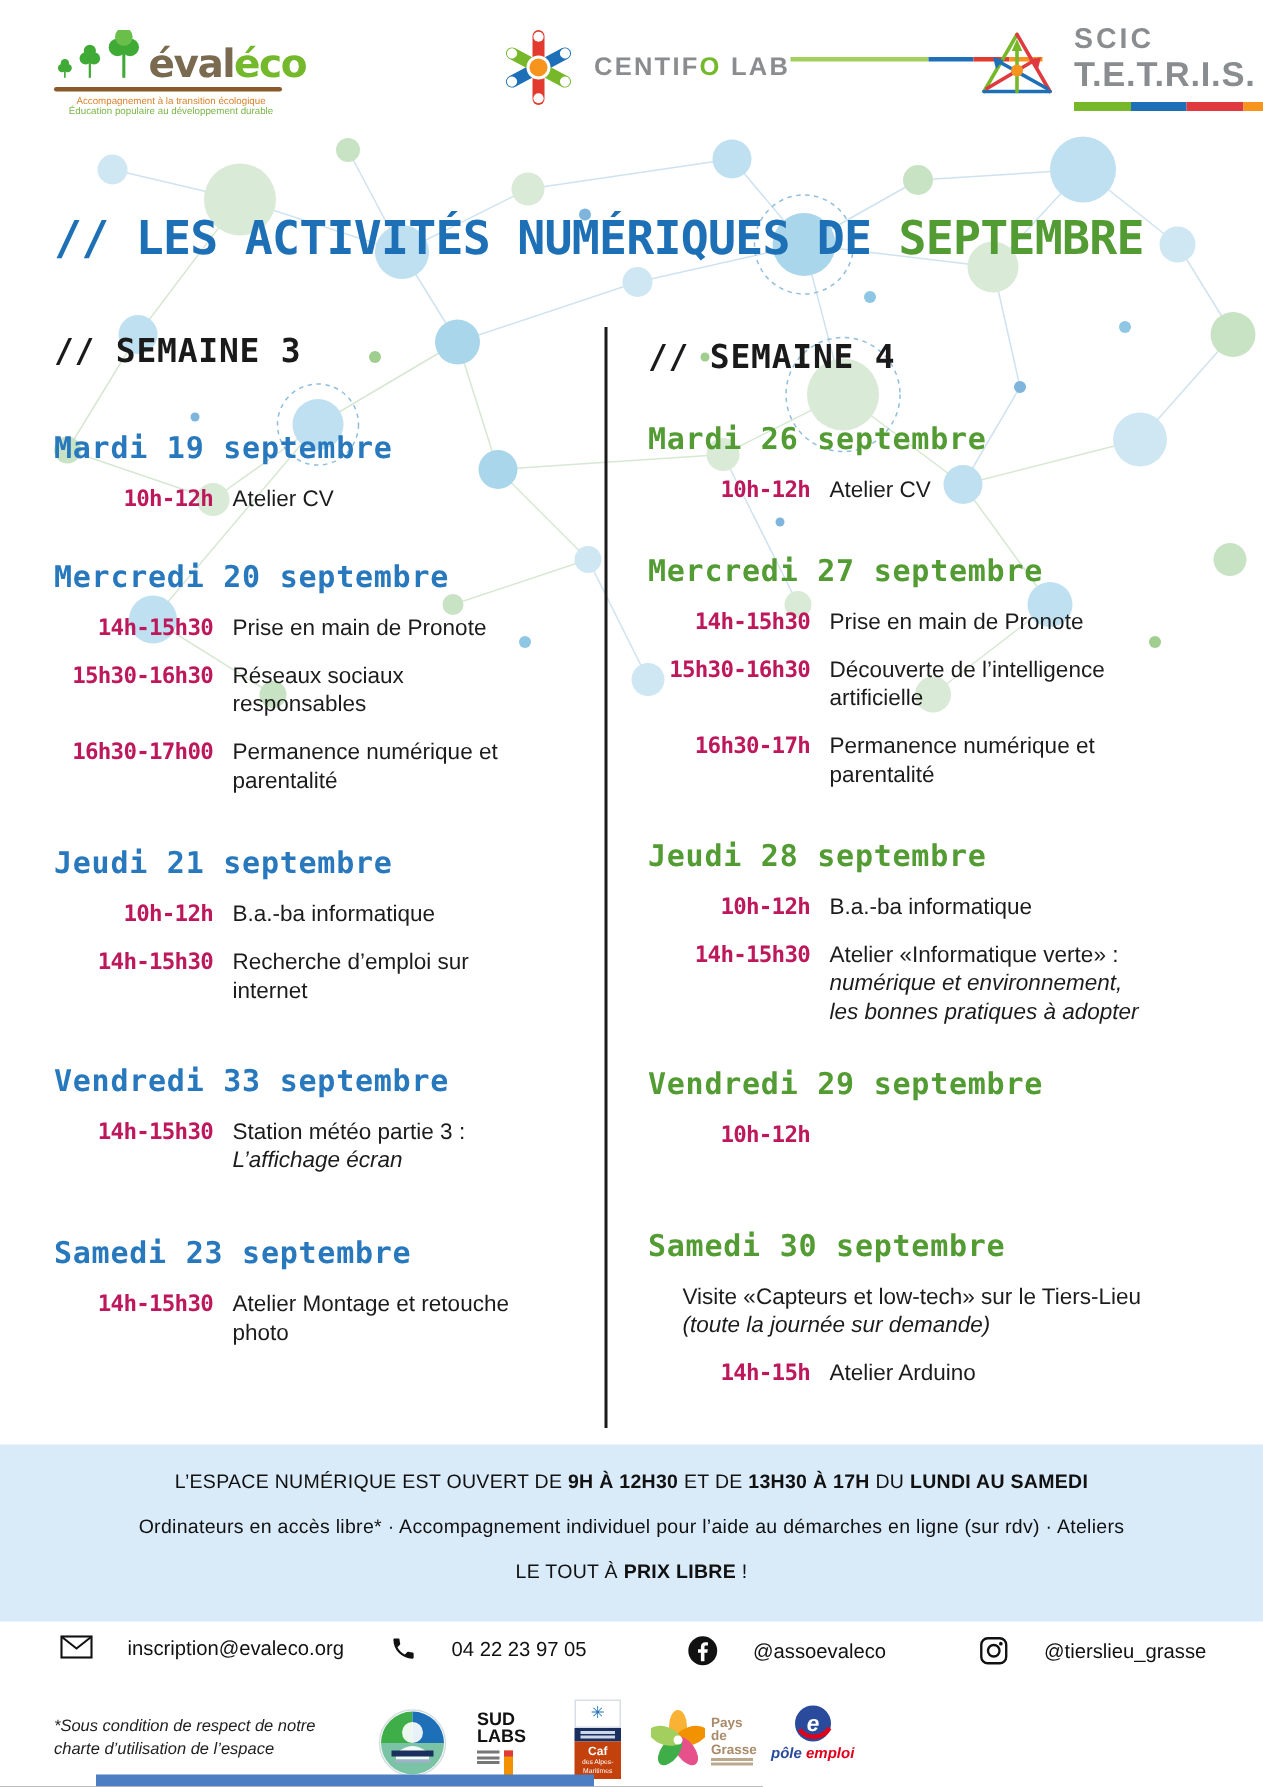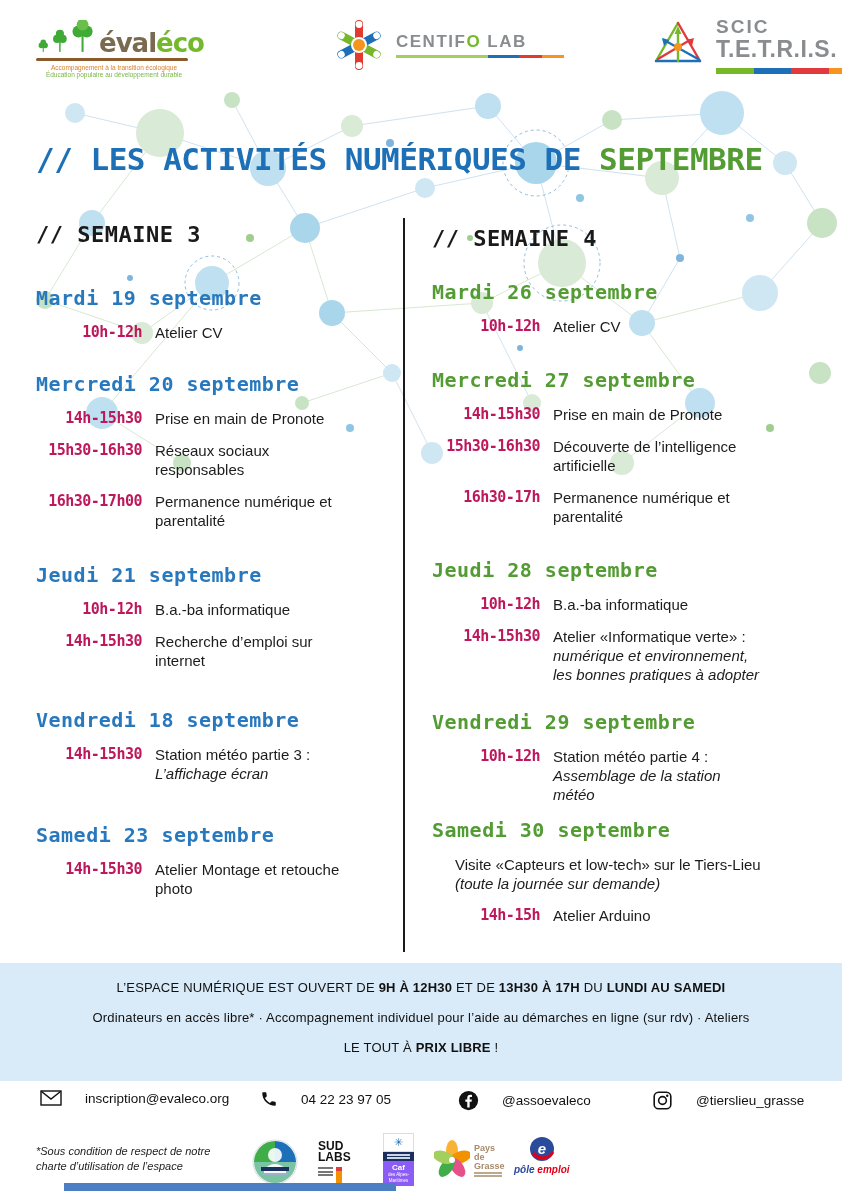--- a/index.html
+++ b/index.html
@@ -11,21 +11,21 @@
   
   .logo-evaleco{position:absolute;left:34px;top:20px;width:170px;}
   .ev-top{display:flex;align-items:flex-end;gap:4px;}
   .ev-name{font:700 26px "DejaVu Sans",sans-serif;letter-spacing:-1px;line-height:1;}
   .ev-l{color:#7a6a50;} .ev-r{color:#74b82c;}
   .ev-line{height:3px;background:#8a5a2b;border-radius:2px;margin:2px 0 3px 2px;width:152px;}
   .ev-tag1{font:6.5px "Liberation Sans",sans-serif;color:#d9822b;text-align:center;width:160px;}
   .ev-tag2{font:6.5px "Liberation Sans",sans-serif;color:#7ab648;text-align:center;width:160px;}
 
   .logo-centifo{position:absolute;left:330px;top:16px;display:flex;align-items:center;gap:8px;}
-  .cf-text{display:flex;flex-direction:column;}
+  .cf-text{display:flex;flex-direction:row;}
   .cf-name{font:700 17px "Liberation Sans",sans-serif;color:#8a8d90;letter-spacing:1.5px;}
   .cf-name .o{color:#74b82c;}
   .cf-bar{display:flex;height:3px;width:168px;margin-top:3px;}
   .cf-bar i{display:block;height:100%;}
 
   .logo-tetris{position:absolute;left:650px;top:16px;display:flex;align-items:flex-start;gap:10px;}
   .tt-text{display:flex;flex-direction:column;}
   .tt-l1{font:700 19px "Liberation Sans",sans-serif;color:#8a8d90;letter-spacing:2px;}
   .tt-l2{font:700 23px "Liberation Sans",sans-serif;color:#8a8d90;letter-spacing:.5px;margin-top:-2px;}
   .tt-bar{display:flex;height:6px;width:150px;margin-top:5px;}
@@ -74,21 +74,21 @@
   .p-sud{left:66px;top:8px;display:flex;flex-direction:column;}
   .sud-txt{font:900 12px/11px "Liberation Sans",sans-serif;color:#111;}
   .sud-sub{display:flex;gap:3px;margin-top:4px;align-items:flex-start;}
   .sud-bars i{display:block;width:15px;height:2px;background:#777;margin-bottom:1.5px;}
   .sud-flag{width:6px;height:13px;background:#f39200;border-top:4px solid #e03a3e;}
   .p-caf{left:131px;top:0;width:31px;display:flex;flex-direction:column;font-family:"Liberation Sans",sans-serif;}
   .caf-emblem{background:#fff;border:1px solid #d7dee6;height:17px;display:flex;align-items:center;justify-content:center;
               color:#1d70b7;font-size:11px;line-height:1;}
   .caf-mid{background:#1b2f5e;height:9px;display:flex;flex-direction:column;justify-content:center;gap:1.5px;padding:0 4px;}
   .caf-mid i{display:block;height:1.5px;background:#cdd6e6;}
-  .caf-bot{background:#8b5cf6;color:#fff;text-align:center;padding:2px 1px 3px;}
+  .caf-bot{background:#c2410c;color:#fff;text-align:center;padding:2px 1px 3px;}
   .caf-name{font-weight:700;font-size:8px;line-height:9px;}
   .caf-sub{font-size:4.5px;line-height:5.5px;}
   .p-grasse{left:182px;top:7px;display:flex;align-items:center;gap:4px;}
   .gr-txt{font:700 9px/9px "Liberation Sans",sans-serif;color:#a98b6a;}
   .gr-sub i{display:block;width:28px;height:1.5px;background:#b9a98f;margin-top:1.5px;}
   .p-pole{left:262px;top:3px;display:flex;flex-direction:column;align-items:center;}
   .pe-txt{font:italic 700 10px "Liberation Sans",sans-serif;margin-top:2px;white-space:nowrap;}
   .pe-b{color:#2a4b9b;} .pe-r{color:#e1001a;}
 
   .bottom-strip{position:absolute;left:64px;top:1183px;width:332px;height:8px;background:#4b7ec2;}
@@ -325,21 +325,21 @@
           </div>
           <div class="event">
             <span class="time">14h-15h30</span>
             <span class="label">
               <span class="line">Recherche d’emploi sur</span>
               <span class="line">internet</span>
             </span>
           </div>
         </div>
         <div class="day" style="top: 486px;">
-          <h3 class="day-title" style="color: rgb(40, 120, 189);">Vendredi 18 septembre</h3>
+          <h3 class="day-title" style="color: rgb(40, 120, 189);">Vendredi 33 septembre</h3>
           <div class="event">
             <span class="time">14h-15h30</span>
             <span class="label">
               <span class="line">Station météo partie 3 :</span>
               <span class="line it">L’affichage écran</span>
             </span>
           </div>
         </div>
         <div class="day" style="top: 601px;">
           <h3 class="day-title" style="color: rgb(40, 120, 189);">Samedi 23 septembre</h3>
@@ -403,25 +403,20 @@
               <span class="line">Atelier «Informatique verte» :</span>
               <span class="line it">numérique et environnement,</span>
               <span class="line it">les bonnes pratiques à adopter</span>
             </span>
           </div>
         </div>
         <div class="day" style="top: 484px;">
           <h3 class="day-title" style="color: rgb(83, 155, 51);">Vendredi 29 septembre</h3>
           <div class="event">
             <span class="time">10h-12h</span>
-            <span class="label">
-              <span class="line">Station météo partie 4 :</span>
-              <span class="line it">Assemblage de la station</span>
-              <span class="line it">météo</span>
-            </span>
           </div>
         </div>
         <div class="day" style="top: 592px;">
           <h3 class="day-title" style="color: rgb(83, 155, 51);">Samedi 30 septembre</h3>
           <div class="event no-time">
             <span class="label">
               <span class="line">Visite «Capteurs et low-tech» sur le Tiers-Lieu</span>
               <span class="line it">(toute la journée sur demande)</span>
             </span>
           </div>

